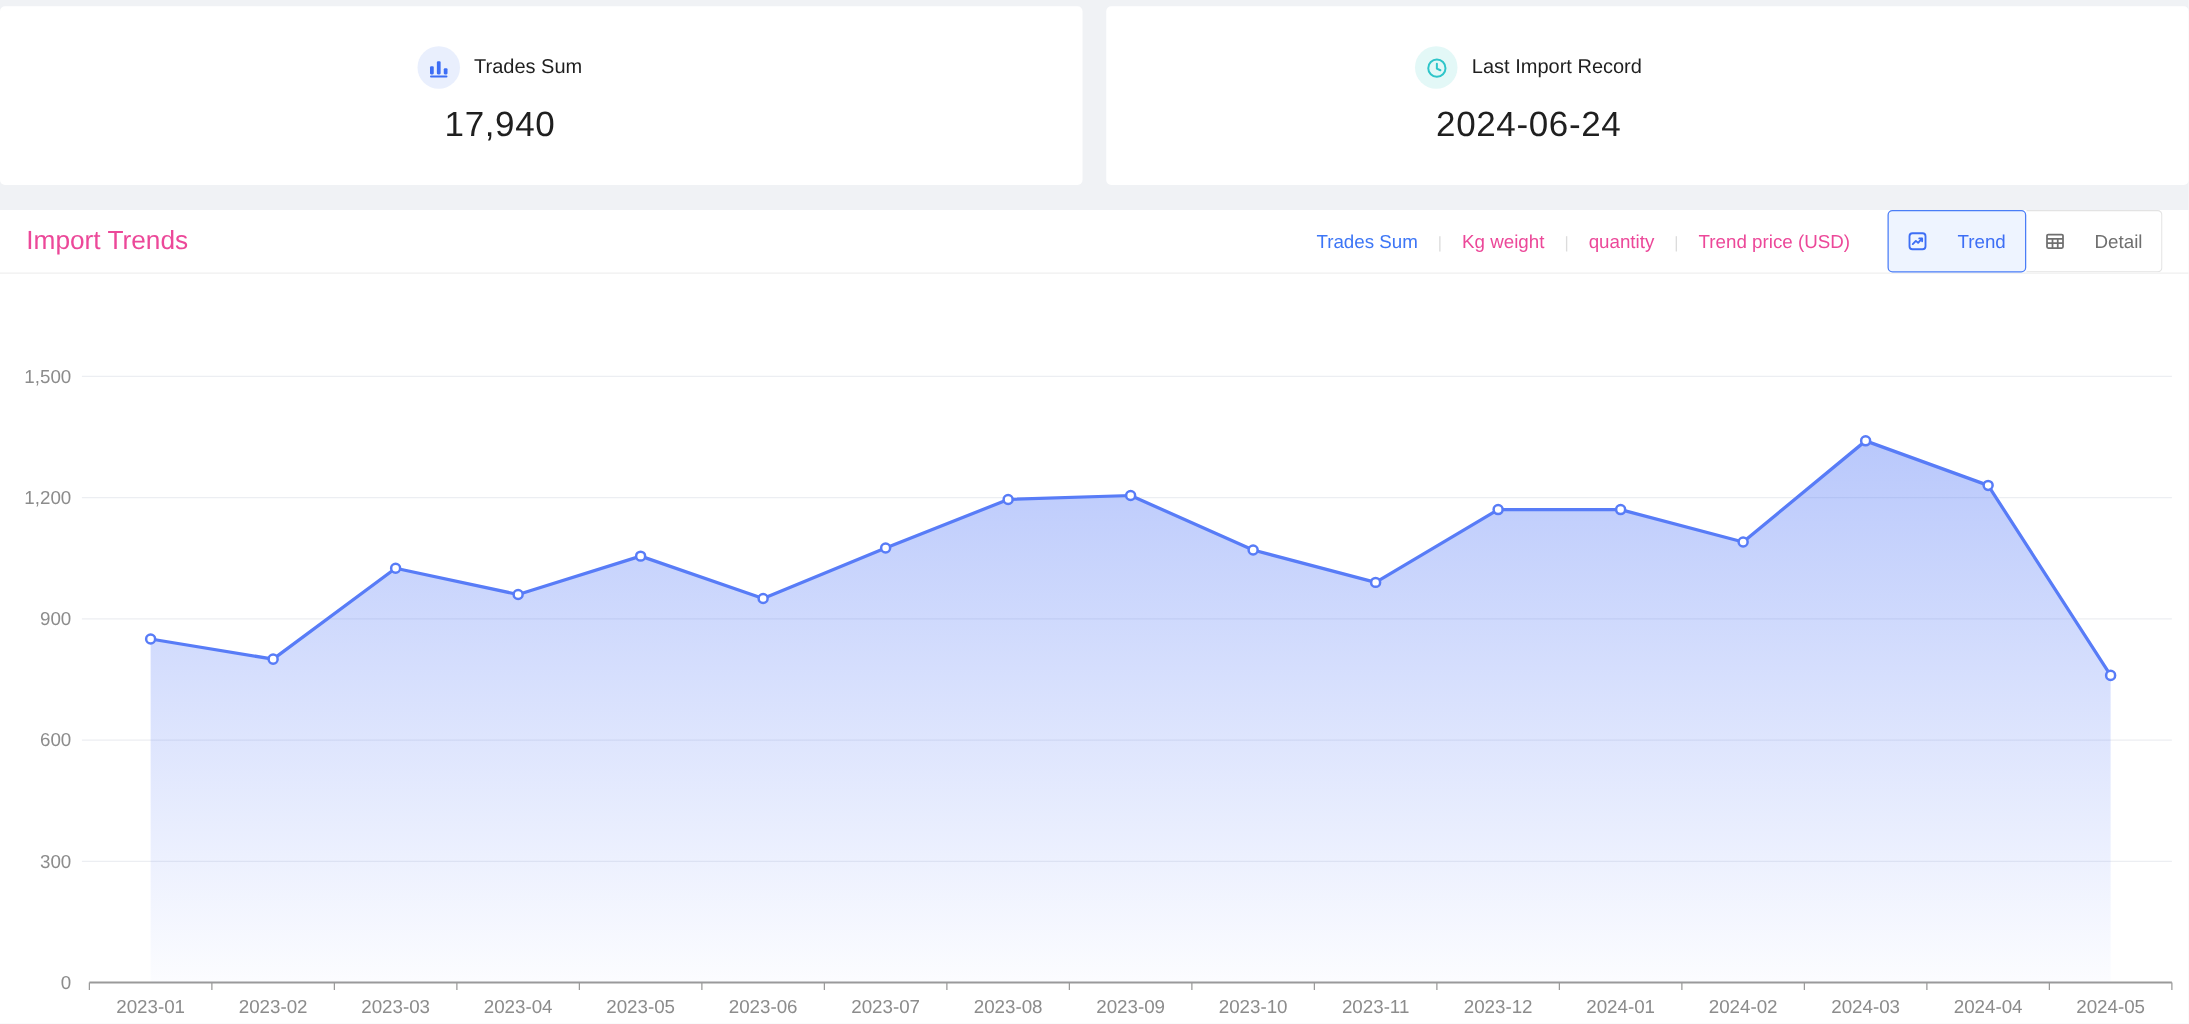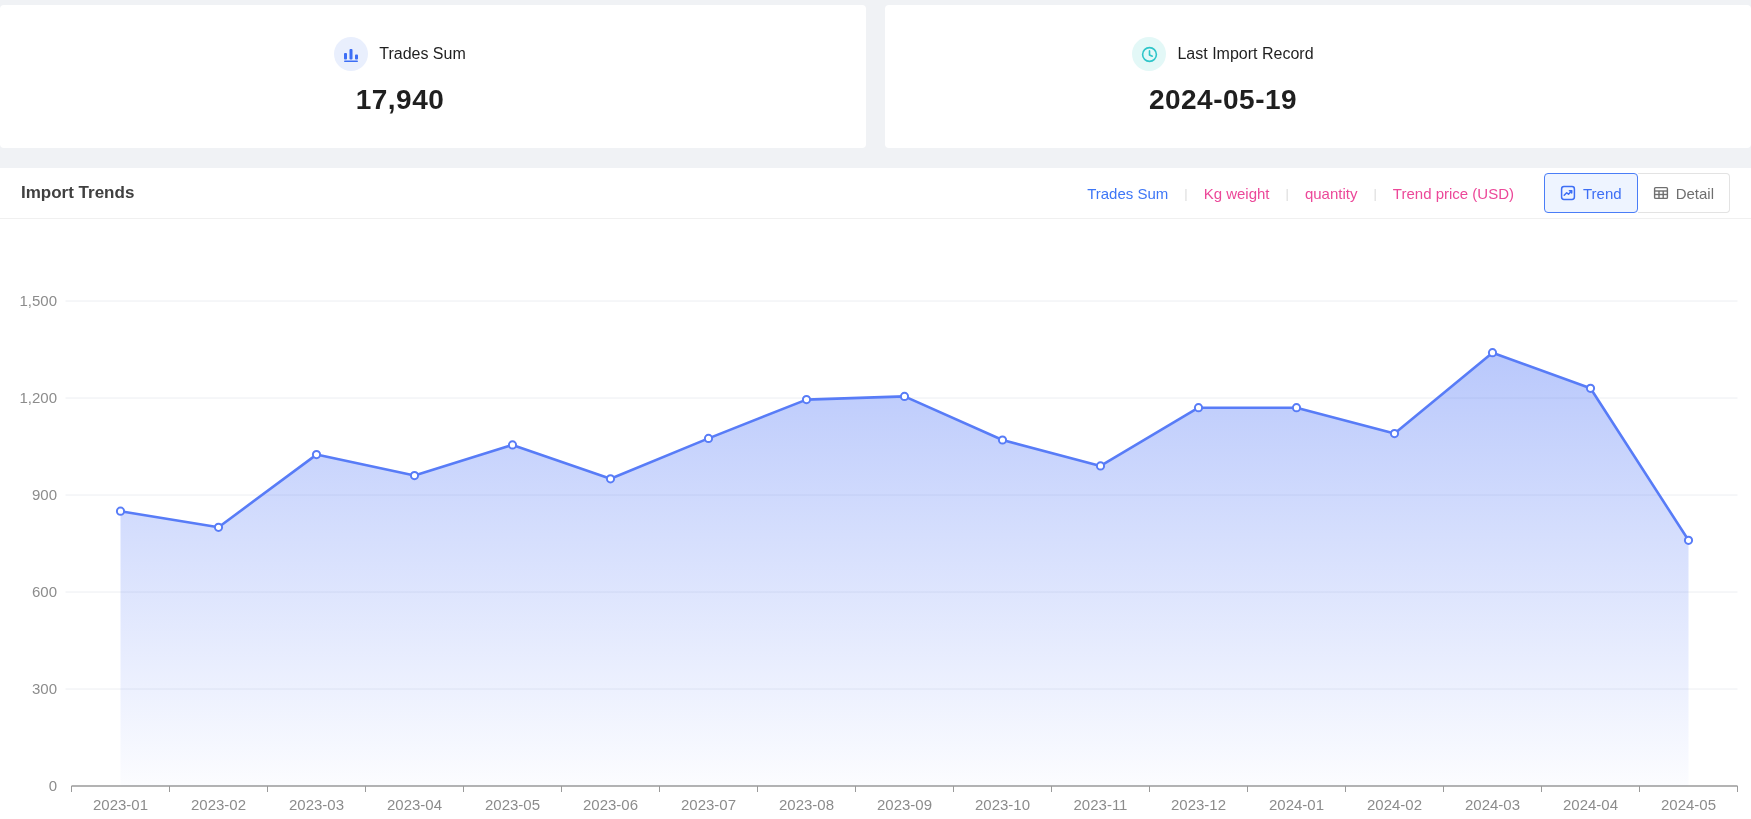--- a/index.html
+++ b/index.html
@@ -34,49 +34,49 @@
   .stat-card:nth-child(1) .card-inner { transform: translateX(-33px); }
   .stat-card:nth-child(2) .card-inner { transform: translateX(-95px); }
   .stat-card:nth-child(3) .card-inner { transform: translateX(-153px); gap: 32px; }
   .card-head { display: flex; align-items: center; gap: 11px; }
   .icon-circle {
     width: 34px; height: 34px; border-radius: 50%;
     display: flex; align-items: center; justify-content: center;
     flex: 0 0 auto;
   }
   .card-label { font-size: 16px; color: #1f1f1f; }
-  .card-value { font-size: 28px; color: #1f1f1f; letter-spacing: 0.5px; font-weight: bold; }
+  .card-value { font-size: 28px; color: #1f1f1f; letter-spacing: 0.5px; }
 
   
   .panel {
     margin-top: 20px;
     background: #ffffff;
     height: 651px;
   }
   .panel-header {
     height: 51px;
     display: flex;
     align-items: center;
     padding: 0 21px;
     border-bottom: 1px solid #f0f0f0;
   }
   .panel-title {
-    font-size: 17px;
-    font-weight: 700;
-    color: #404040;
+    font-size: 21px;
+    font-weight: 400;
+    color: #ec4899;
     margin-right: auto;
   }
   .metric-tabs { display: flex; align-items: center; font-size: 15px; }
   .metric-tab { color: #ec4899; cursor: pointer; white-space: nowrap; }
   .metric-tab.active { color: #3d76f6; }
   .tab-sep { color: #dcdcdc; margin: 0 16px; font-size: 13px; }
   .view-group { display: flex; margin-left: 30px; }
   .view-btn {
-    display: flex; align-items: center; gap: 7px;
-    height: 40px; padding: 0 15px;
+    display: flex; align-items: center; gap: 24px;
+    height: 50px; padding: 0 15px;
     font-size: 15px;
     background: #fff;
     border: 1px solid #e3e3e3;
     color: #6f6f6f;
     cursor: pointer;
   }
   .view-btn.active {
     border-color: #4a7df7;
     background: #eef4ff;
     color: #3d6ef5;
@@ -126,21 +126,21 @@
     <div class="card-inner">
       <div class="card-head">
         <span class="icon-circle" style="background: rgb(227, 248, 247); color: rgb(46, 197, 201);">
           <svg width="19" height="19" viewBox="0 0 19 19" fill="none" stroke="currentColor" stroke-width="1.6" stroke-linecap="round" stroke-linejoin="round">
             <circle cx="9.5" cy="9.5" r="6.9"></circle>
             <path d="M9.5 5.9 V9.9 L12.3 11.2"></path>
           </svg>
         </span>
         <span class="card-label">Last Import Record</span>
       </div>
-      <div class="card-value">2024-05-19</div>
+      <div class="card-value">2024-06-24</div>
     </div>
   </div>
 
 </div>
 
 <div class="panel">
   <div class="panel-header">
     <div class="panel-title">Import Trends</div>
 
     <div class="metric-tabs">

